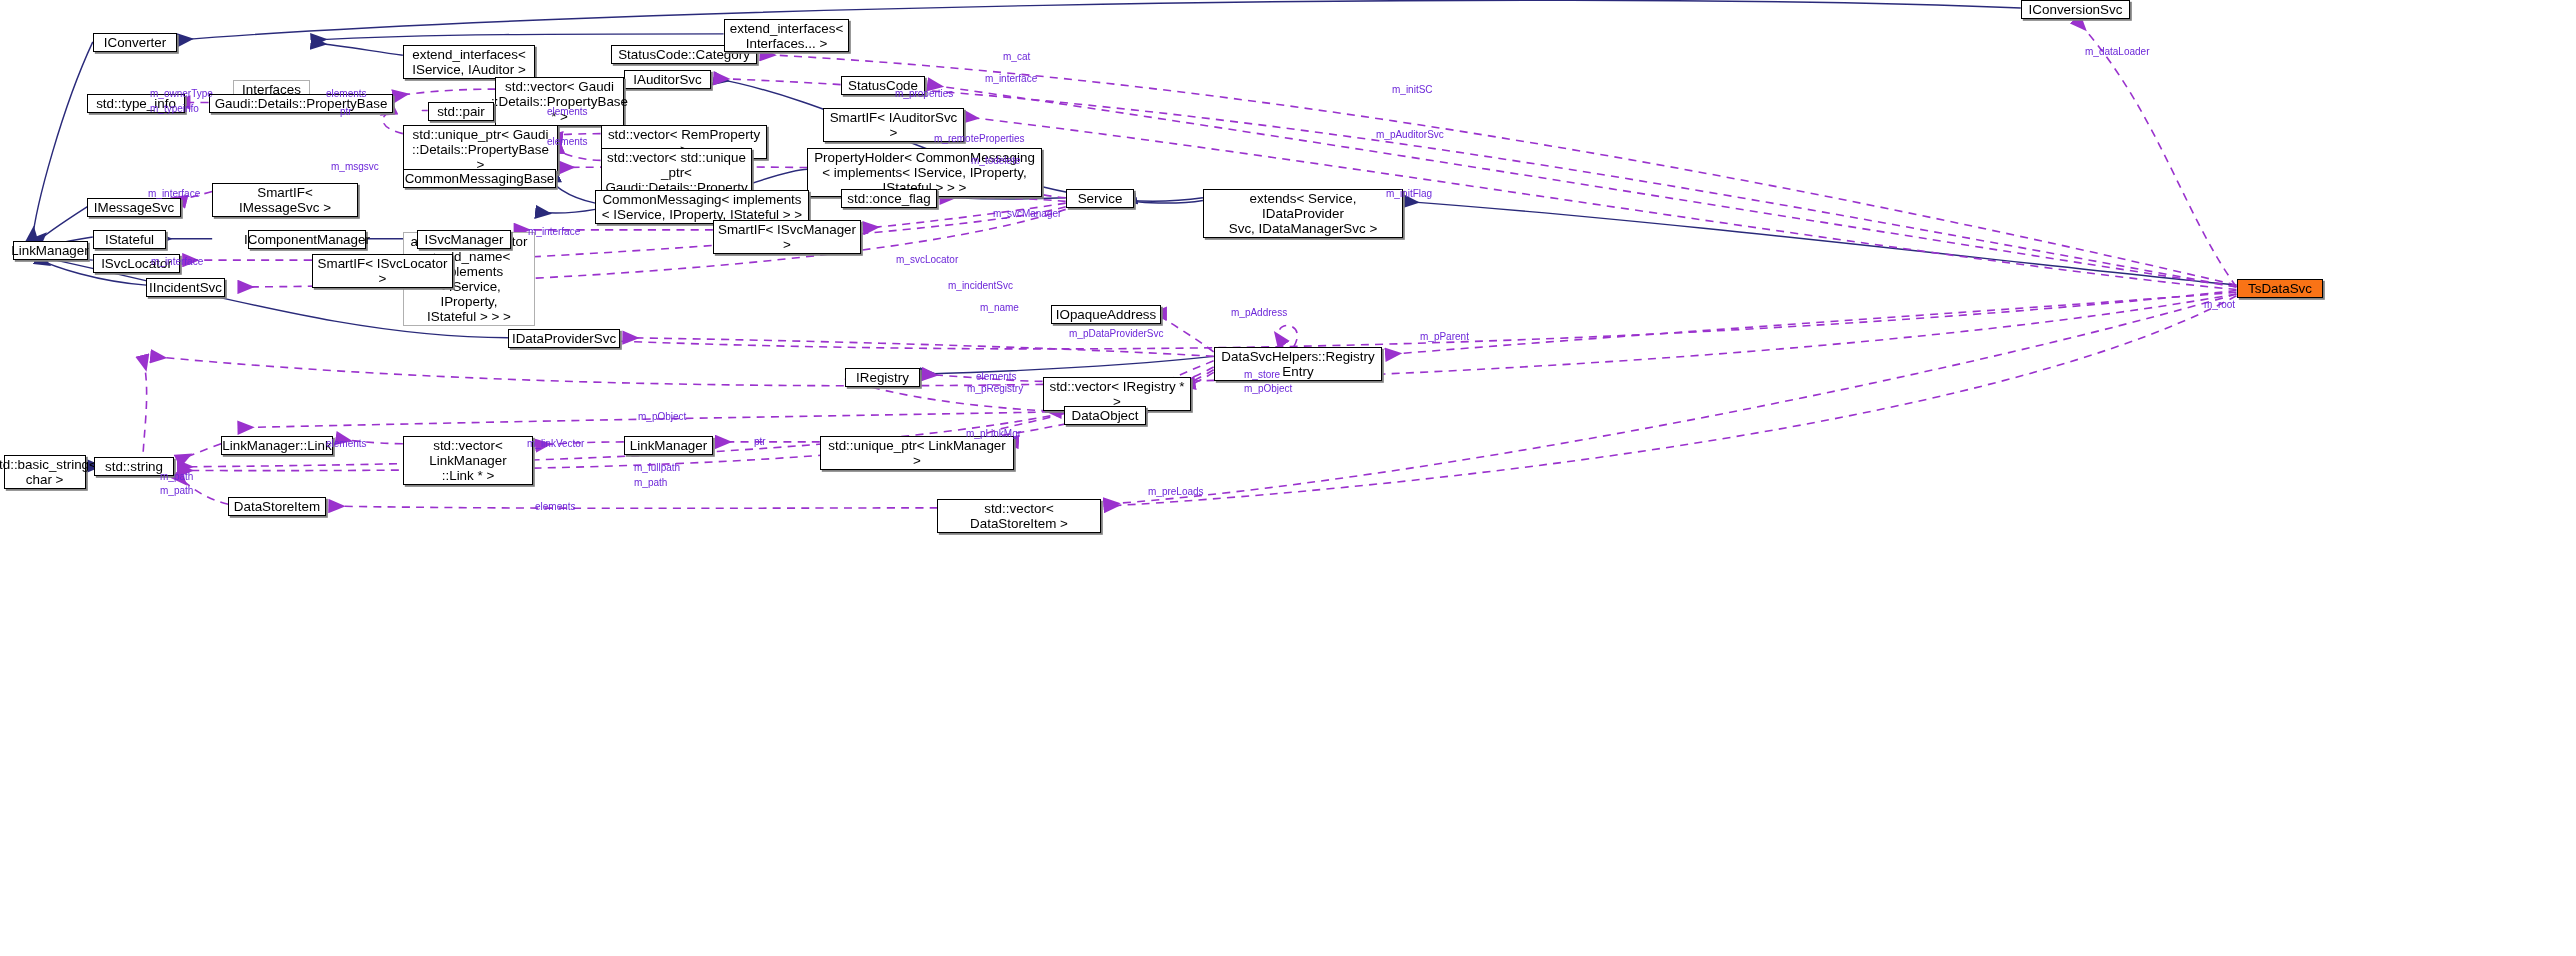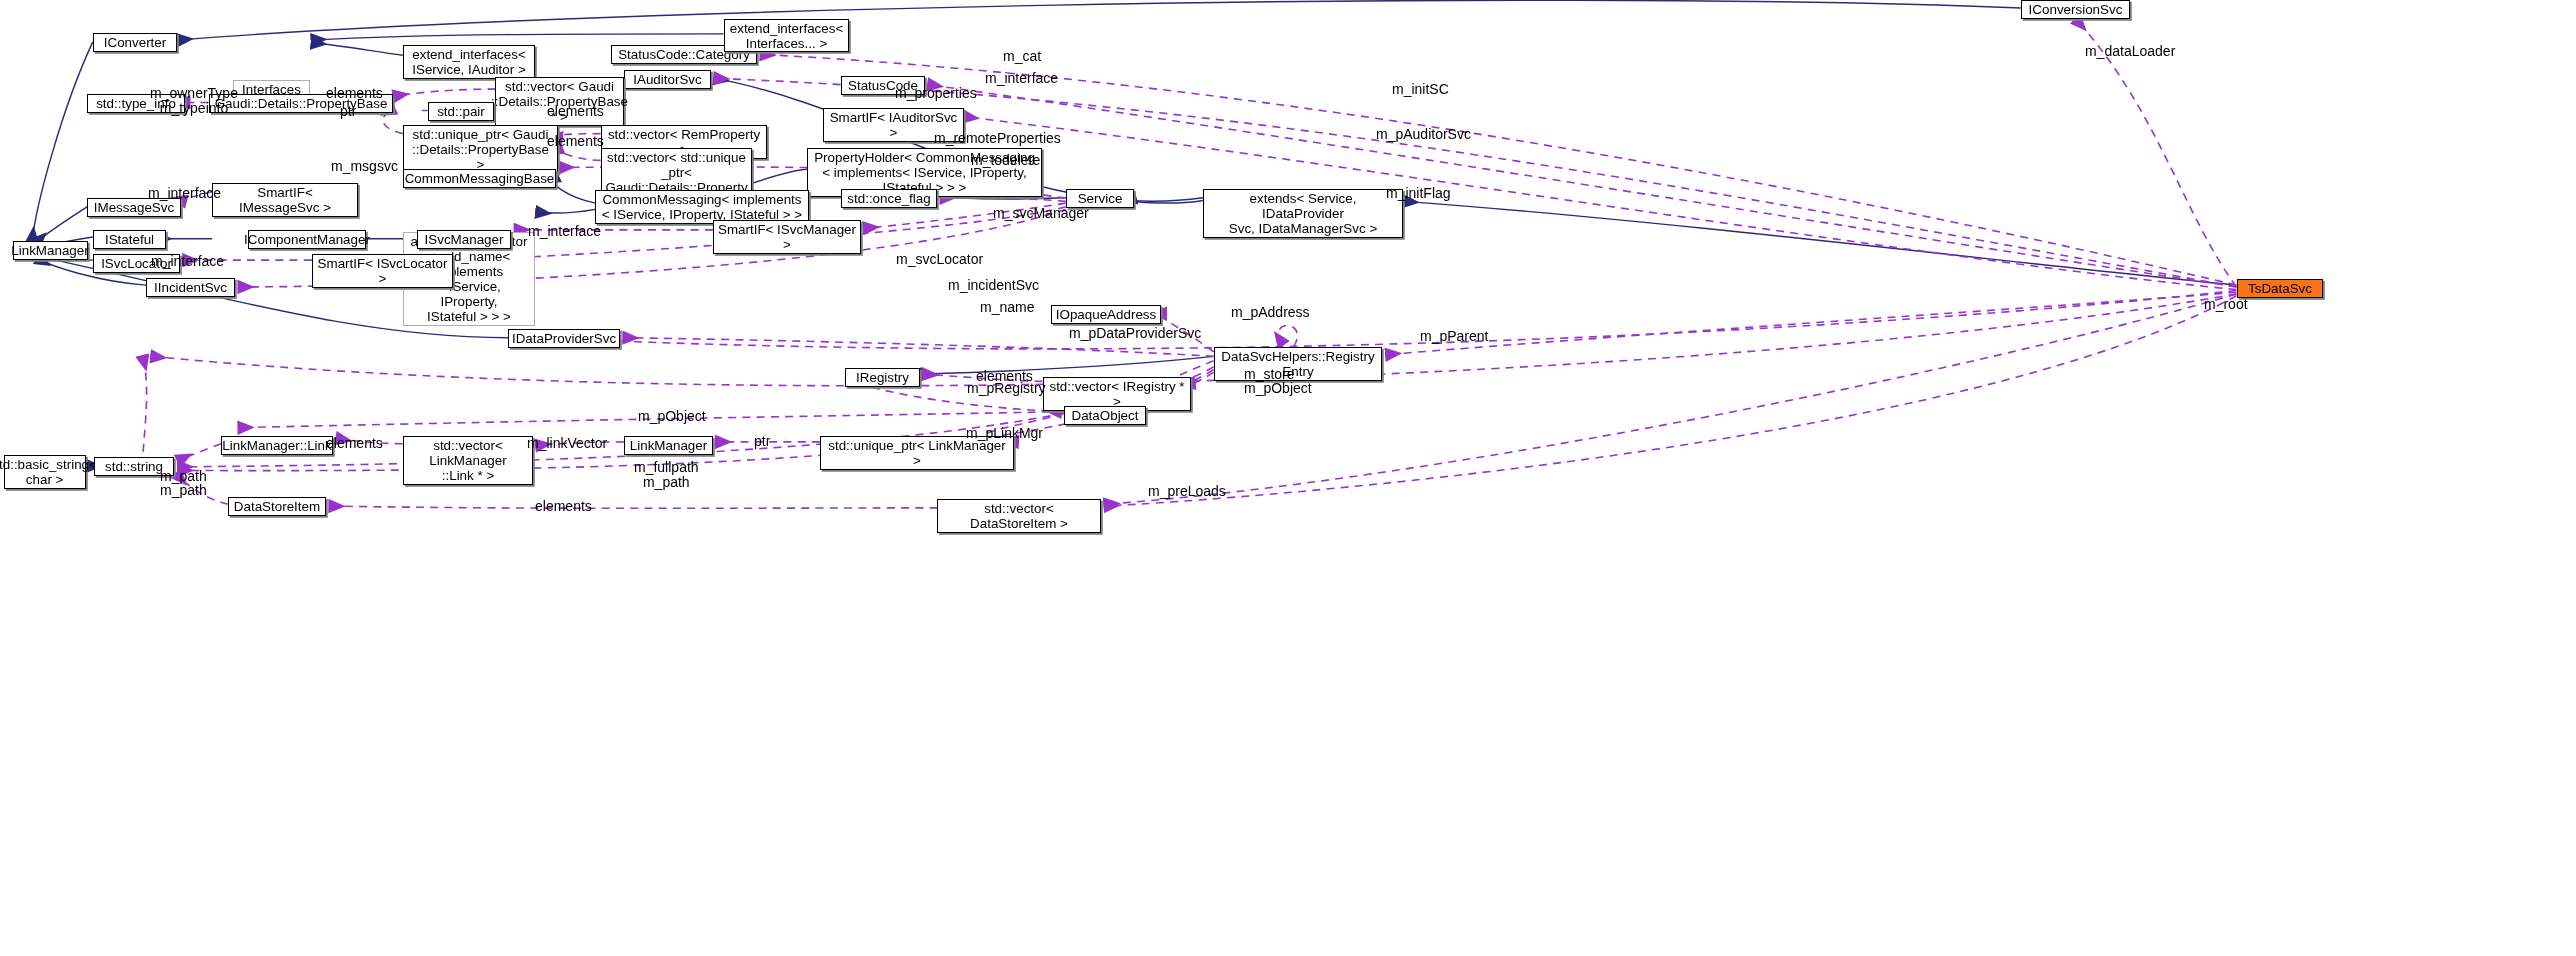--- a/index.html
+++ b/index.html
@@ -26,25 +26,25 @@
     padding:0.9px 3.6px;
     white-space:pre-line;
     letter-spacing:0px;
   }
   
   .node.shadow{ box-shadow:1.8px 1.8px 0 0 #808080; }
   .node.grey{ border:0.9px solid #b0b0b0; box-shadow:none; color:#000;margin-top:48px; }
   .node.filled{ background:#f97316; border:0.9px solid #000; box-shadow:1.8px 1.8px 0 0 #808080;}
   .edgelabel{
     position:absolute;
-    font-size:14px;
+    font-size:10px;
     line-height:15px;
-    color:#000000;
+    color:#6d28d9;
     white-space:pre-line;
-    text-align:center;
+    text-align:left;
     background:transparent;
   }
 </style>
 </head>
 <body>
 
 <div id="canvas">
 
   <svg id="edges" viewBox="0 0 2891 1073">
     <defs>
@@ -165,21 +165,21 @@
       <div class="node shadow" style="left: 1203px; top: 189px; width: 200px; min-height: 30px;">extends&lt; Service, IDataProvider
 Svc, IDataManagerSvc &gt;</div>
       <div class="node shadow" style="left: 87px; top: 198px; width: 94px; min-height: 18px;">IMessageSvc</div>
       <div class="node shadow" style="left: 203px; top: 230px; width: 118px; min-height: 18px; margin-left: 45px;">IComponentManager</div>
       <div class="node shadow" style="left: 417px; top: 230px; width: 94px; min-height: 18px;">ISvcManager</div>
       <div class="node shadow" style="left: 713px; top: 220px; width: 148px; min-height: 18px;">SmartIF&lt; ISvcManager &gt;</div>
       <div class="node shadow" style="left: 93px; top: 230px; width: 73px; min-height: 18px;">IStateful</div>
       <div class="node shadow" style="left: 12.5px; top: 241px; width: 75px; min-height: 18px;">LinkManager</div>
       <div class="node shadow" style="left: 93px; top: 254px; width: 87px; min-height: 18px;">ISvcLocator</div>
       <div class="node shadow" style="left: 312px; top: 254px; width: 141px; min-height: 18px;">SmartIF&lt; ISvcLocator &gt;</div>
-      <div class="node shadow" style="left: 146px; top: 278px; width: 89px; min-height: 18px;">IIncidentSvc</div>
+      <div class="node shadow" style="left: 146px; top: 278px; width: 79px; min-height: 18px;">IIncidentSvc</div>
       <div class="node filled" style="left: 2237px; top: 279px; width: 86px; min-height: 18px;">TsDataSvc</div>
       <div class="node shadow" style="left: 1051px; top: 305px; width: 110px; min-height: 18px;">IOpaqueAddress</div>
       <div class="node shadow" style="left: 508px; top: 329px; width: 112px; min-height: 18px;">IDataProviderSvc</div>
       <div class="node shadow" style="left: 1214px; top: 347px; width: 168px; min-height: 30px;">DataSvcHelpers::Registry
 Entry</div>
       <div class="node shadow" style="left: 845px; top: 368px; width: 75px; min-height: 18px;">IRegistry</div>
       <div class="node shadow" style="left: 1043px; top: 377px; width: 148px; min-height: 18px;">std::vector&lt; IRegistry * &gt;</div>
       <div class="node shadow" style="left: 1064px; top: 406px; width: 82px; min-height: 18px;">DataObject</div>
       <div class="node shadow" style="left: 221px; top: 436px; width: 112px; min-height: 18px;">LinkManager::Link</div>
       <div class="node shadow" style="left: 403px; top: 436px; width: 130px; min-height: 30px;">std::vector&lt; LinkManager

